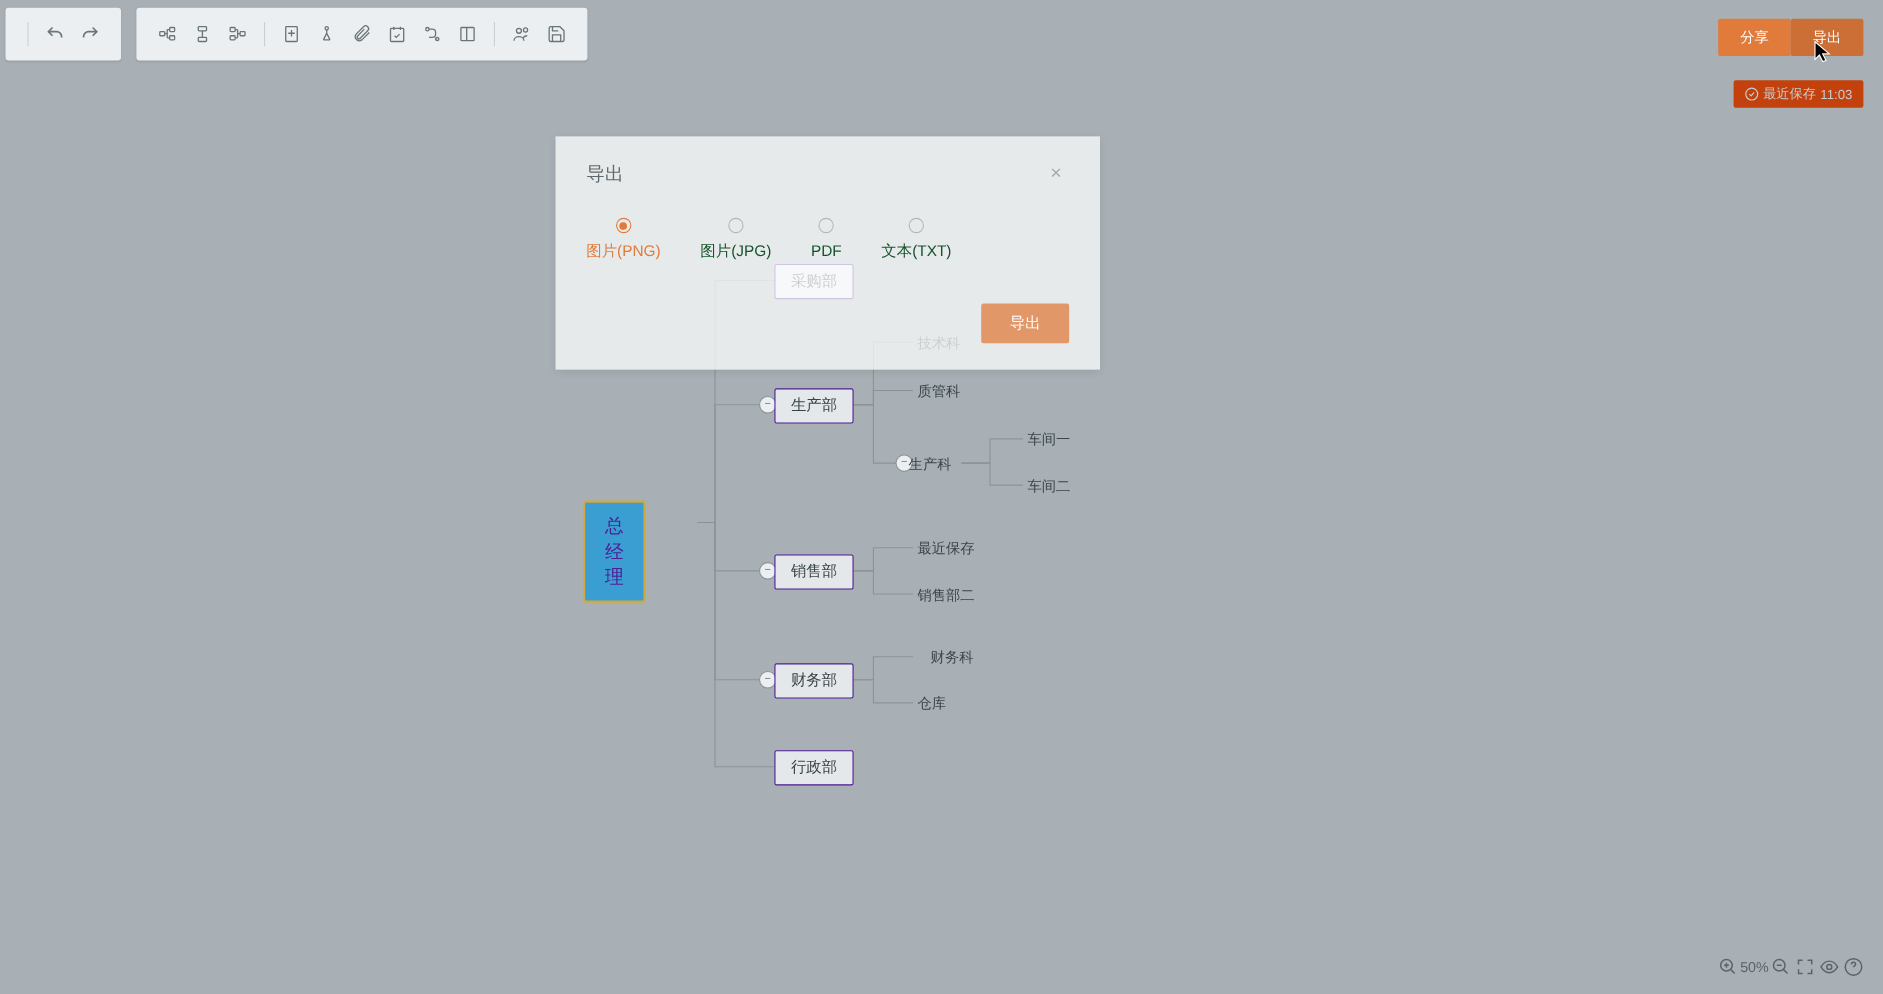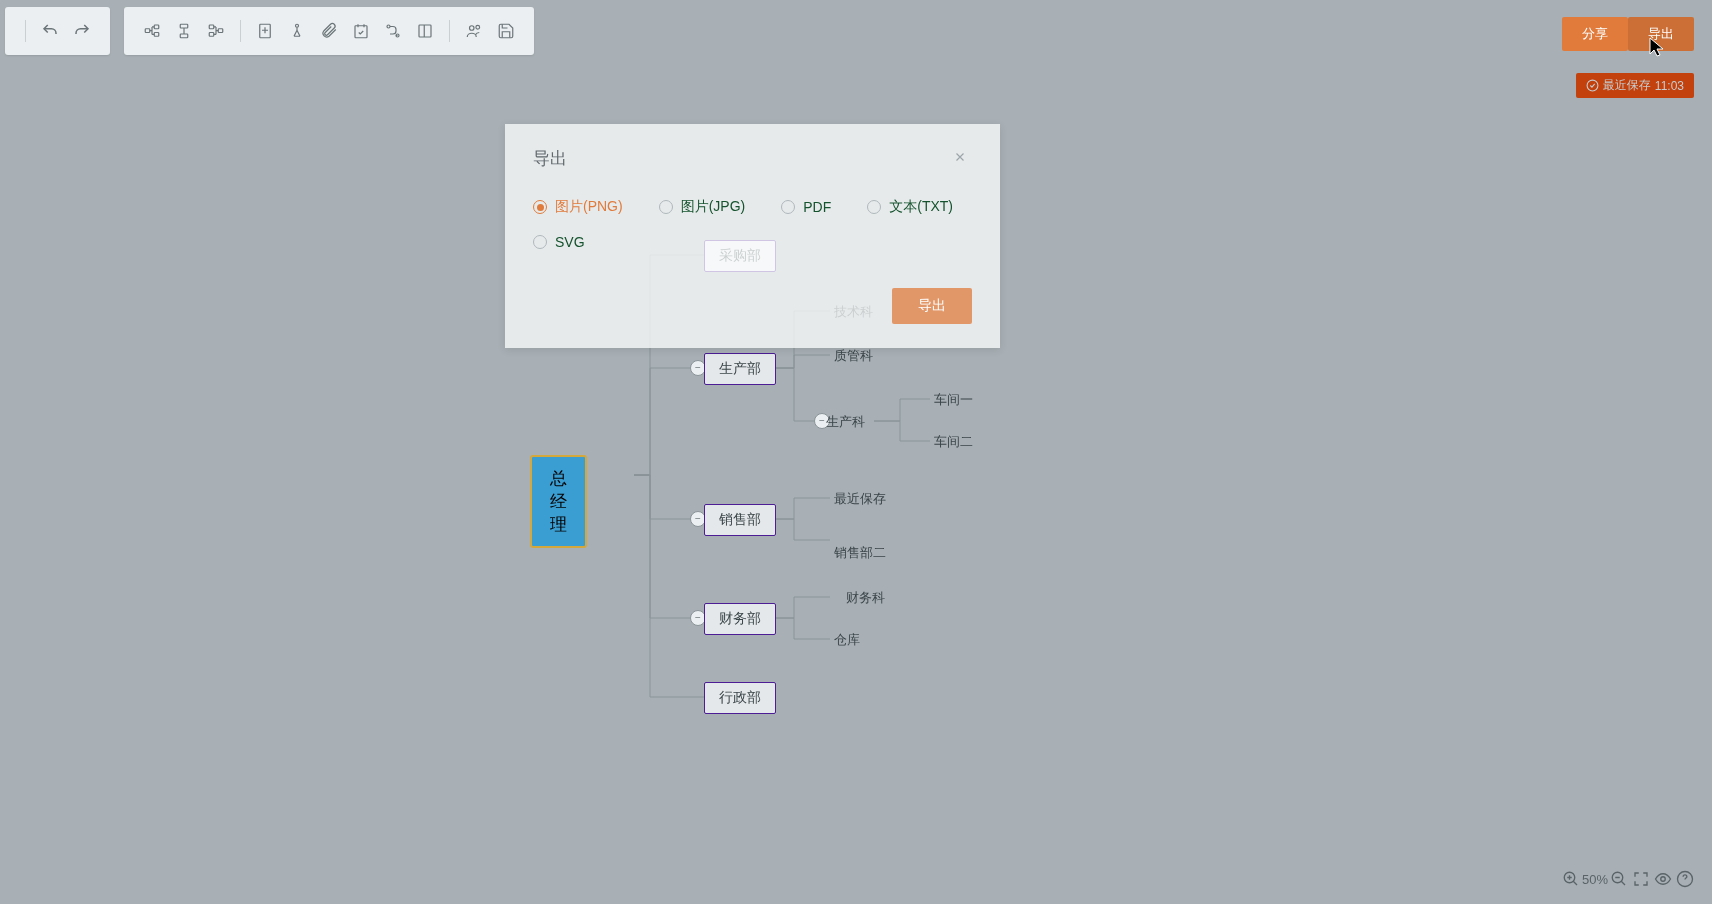--- a/index.html
+++ b/index.html
@@ -81,21 +81,21 @@
       gap: 4px;
     }
     
     
     .mindmap { position: absolute; left: 530px; top: 240px; }
     .root-node {
       position: absolute;
       left: 0;
       top: 215px;
       background: #3b9ed2;
-      color: #000000;
+      color: #4c1d95;
       border: 2px solid #d4a83a;
       padding: 10px 18px;
       font-size: 17px;
       border-radius: 3px;
       text-align: center;
     }
     .sub-node {
       position: absolute;
       background: #e4e8ea;
       border: 1px solid #4c1d95;
@@ -176,20 +176,21 @@
       flex-wrap: wrap;
       gap: 36px;
       row-gap: 18px;
       margin-bottom: 38px;
     }
     .radio-option {
       display: flex;
       align-items: center;
       gap: 8px;
       cursor: pointer;
+      flex-direction: column;
     }
     .radio-circle {
       width: 14px;
       height: 14px;
       border: 1px solid #b0b8bc;
       border-radius: 50%;
       display: flex;
       align-items: center;
       justify-content: center;
     }
@@ -404,21 +405,21 @@
   <div class="sub-node" style="left:174px; top:264px;">销售部</div>
   <div class="sub-node" style="left:174px; top:363px;">财务部</div>
   <div class="sub-node" style="left:174px; top:442px;">行政部</div>
 
   <div class="leaf-node" style="left:304px; top:63px;">技术科</div>
   <div class="leaf-node" style="left:304px; top:107px;">质管科</div>
   <div class="leaf-node" style="left:296px; top:173px;">生产科</div>
   <div class="leaf-node" style="left:404px; top:151px;">车间一</div>
   <div class="leaf-node" style="left:404px; top:193px;">车间二</div>
   <div class="leaf-node" style="left:304px; top:250px;">最近保存</div>
-  <div class="leaf-node" style="left:304px; top:304px;">销售部二</div>
+  <div class="leaf-node" style="left:304px; top:292px;">销售部二</div>
   <div class="leaf-node" style="left:304px; top:349px;margin-left:12px;">财务科</div>
   <div class="leaf-node" style="left:304px; top:391px;">仓库</div>
 </div>
 
 <div class="modal">
   <div class="modal-header">
     <div class="modal-title">导出</div>
     <button class="modal-close">
       <svg width="14" height="14" viewBox="0 0 24 24" stroke="currentColor" stroke-width="2" fill="none">
           <path d="M6 6l12 12M18 6L6 18"></path>
@@ -435,24 +436,20 @@
       <span class="radio-label">图片(JPG)</span>
     </div>
     <div class="radio-option">
       <span class="radio-circle"></span>
       <span class="radio-label">PDF</span>
     </div>
     <div class="radio-option">
       <span class="radio-circle"></span>
       <span class="radio-label">文本(TXT)</span>
     </div>
-    <div class="radio-option" style="width:100%;">
-      <span class="radio-circle"></span>
-      <span class="radio-label">SVG</span>
-    </div>
   </div>
   <div class="modal-footer">
     <button class="modal-action-btn">导出</button>
   </div>
 </div>
 
 <div class="bottom-right">
   <div class="icon-btn">
     <svg width="18" height="18" viewBox="0 0 24 24" fill="none" stroke="currentColor" stroke-width="1.8">
         <circle cx="10" cy="10" r="7"></circle>

